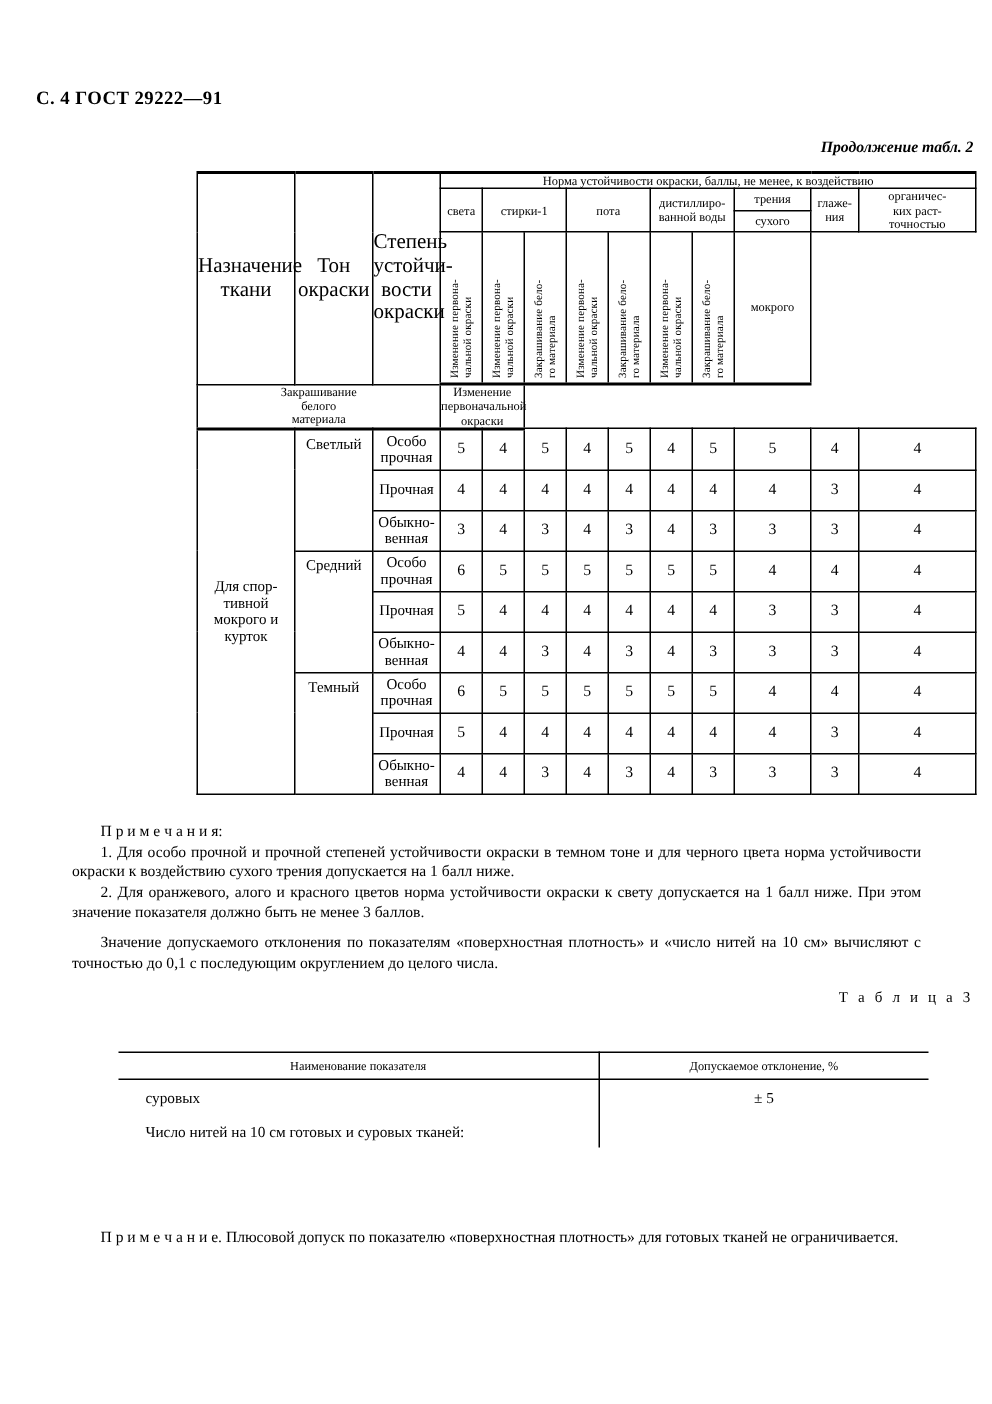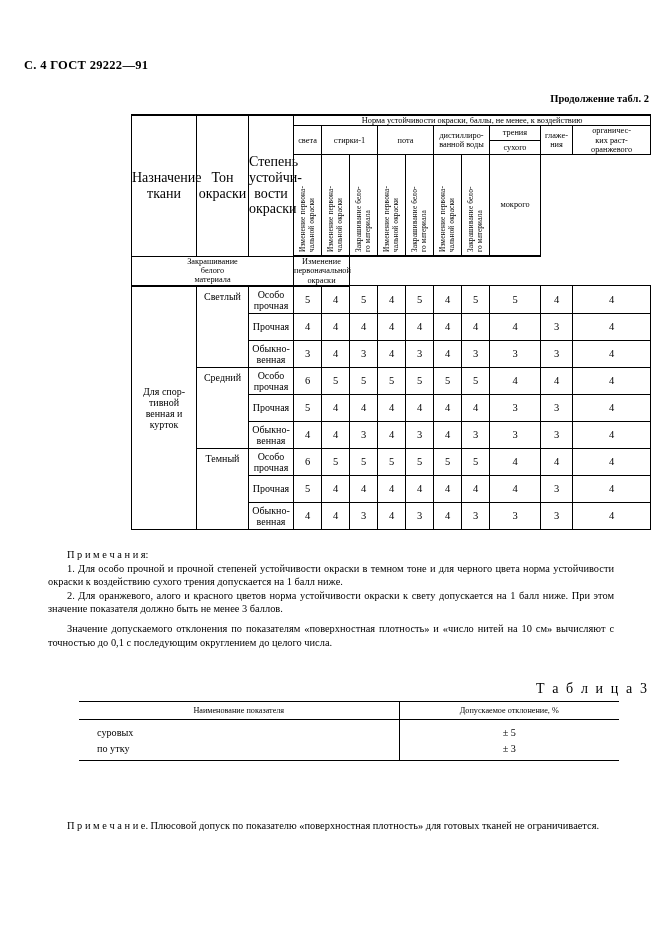--- a/index.html
+++ b/index.html
@@ -29,20 +29,21 @@
     font-size: 12.5px;
     font-weight: bold;
     letter-spacing: 0.3px;
     white-space: nowrap;
   }
   .cont-label {
     position: absolute;
     right: 12px;
     top: 93px;
     font-size: 10.5px;
+    font-style: italic;
     font-weight: bold;
     white-space: nowrap;
   }
 
   
   .t2wrap {
     position: absolute;
     left: 131px;
     top: 114px;
     width: 519px;
@@ -98,22 +99,22 @@
     text-align: justify;
   }
   .prose p { margin: 0; }
   .ind { text-indent: 19px; }
 
   #notes-block { top: 548px; }
   #para-136 { top: 622px; }
   #t3-label {
     position: absolute;
     right: 12px;
-    top: 681px;
-    font-size: 14px;
+    top: 660px;
+    font-size: 10px;
     letter-spacing: 2.1px;
     white-space: nowrap;
   }
   #final-note { top: 819px; }
 
   
   .t3wrap {
     position: absolute;
     left: 79px;
     top: 701px;
@@ -186,21 +187,21 @@
           <th class="thick-l hcell" rowspan="2">света</th>
           <th class="thick-l hcell" rowspan="2" colspan="2">стирки-1</th>
           <th class="thick-l hcell" rowspan="2" colspan="2">пота</th>
           <th class="thick-l hcell" rowspan="2" colspan="2">дистиллиро-
 ванной воды</th>
           <th class="thick-l hcell">трения</th>
           <th class="thick-l hcell" rowspan="2">глаже-
 ния</th>
           <th class="thick-l hcell" rowspan="2">органичес-
 ких раст-
-оранжевого</th>
+точностью</th>
         </tr>
         <tr>
           <th class="thick-l hcell" style="border-right:0.8px solid #000">сухого</th>
         </tr>
         <tr>
           <th class="hdr-bottom thick-l">
             <div class="vtxt">Изменение первона-
 чальной окраски</div>
           </th>
           <th class="hdr-bottom thick-l">
@@ -235,21 +236,21 @@
 материала</th>
           <th class="hdr-bottom hcell" colspan="2">Изменение
 первоначальной
 окраски</th>
         </tr>
       </thead>
       <tbody>
         <tr>
           <td class="body-cell stub-l" rowspan="9" style="vertical-align:middle">Для спор-
 тивной
-венная и
+мокрого и
 курток</td>
           <td class="body-cell stub-l" rowspan="3" style="vertical-align:top;padding-top:4px">Светлый</td>
           <td class="body-cell stub-l">Особо
 прочная</td>
           <td class="body-cell num thick-l">5</td>
           <td class="body-cell num thick-l">4</td>
           <td class="body-cell num">5</td>
           <td class="body-cell num thick-l">4</td>
           <td class="body-cell num">5</td>
           <td class="body-cell num thick-l">4</td>
@@ -395,23 +396,23 @@
         </colgroup>
       <tbody>
         <tr class="t3-head">
           <td class="t3-top vsep">Наименование показателя</td>
           <td class="t3-top">Допускаемое отклонение, %</td>
         </tr>
         <tr>
           <td class="label vsep" style="padding-top:7px">суровых</td>
           <td class="val" style="padding-top:7px">± 5</td>
         </tr>
-        <tr class="tight lastrow">
-          <td class="label vsep">по утку</td>
-          <td class="val">± 3</td>
+        <tr>
+          <td class="label vsep" style="padding-top:8px">Число нитей на 10 см готовых и суровых тканей:</td>
+          <td class="val" style="padding-top:8px"></td>
         </tr>
       </tbody>
     </table>
   </div>
 
   <div class="prose" id="final-note">
     <p class="ind"><span>П р и м е ч а н и е.</span><span> Плюсовой допуск по показателю «поверхностная плотность» для готовых тканей не ограничивается.</span></p>
   </div>
 
 </div>

